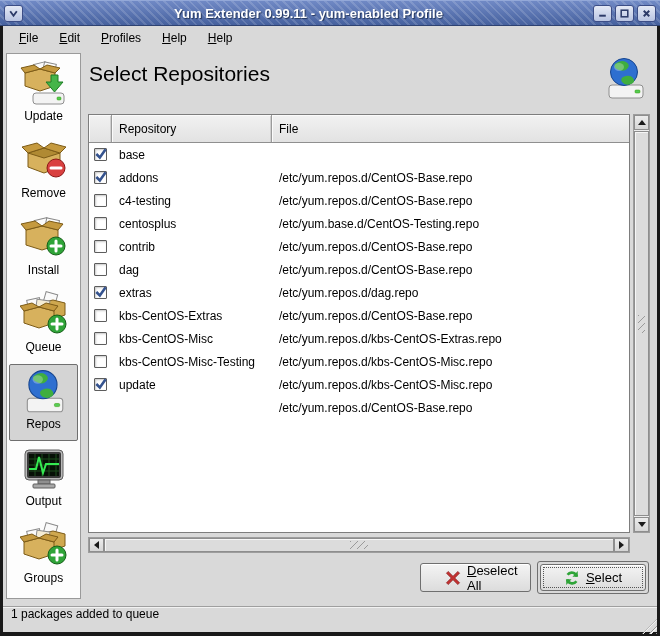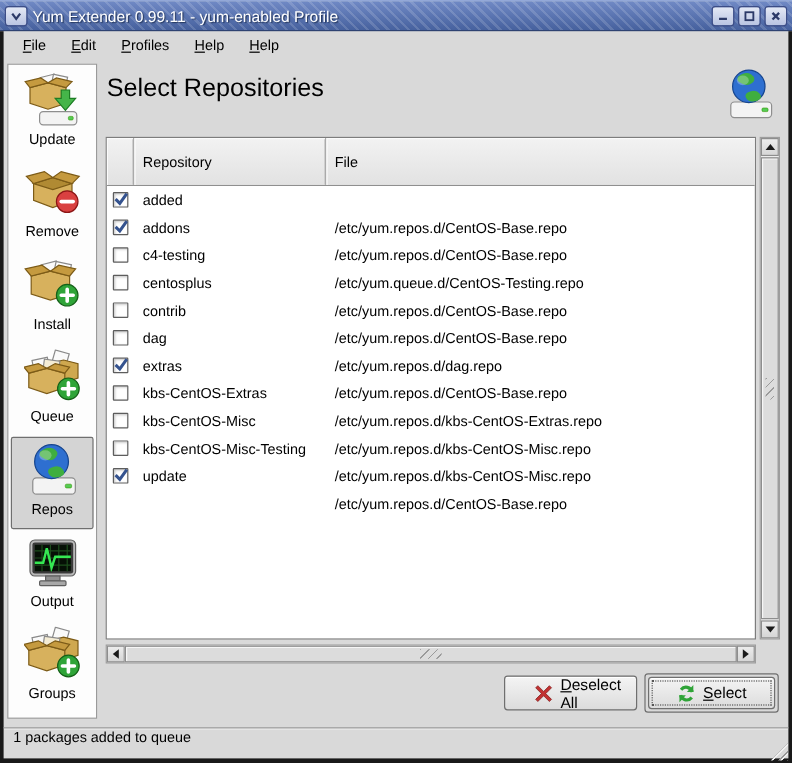--- a/index.html
+++ b/index.html
@@ -5,21 +5,21 @@
   html,body{margin:0;padding:0;background:#555;}
   *{box-sizing:border-box;}
   .window{position:relative;width:660px;height:636px;background:#d9d9d9;
     font-family:"Liberation Sans","DejaVu Sans",sans-serif;color:#000;overflow:hidden;}
   
   .titlebar{position:absolute;top:0;left:0;right:0;height:26px;
     background:repeating-linear-gradient(45deg,rgba(255,255,255,.14) 0 2px,rgba(255,255,255,0) 2px 6px),
                linear-gradient(#7089c5,#46619e);
     border-top:1px solid #93a8d8;border-bottom:1px solid #2e4271;
     display:flex;align-items:center;padding:0 4px;}
-  .title-text{flex:1;text-align:left;color:#fff;font-weight:normal;font-size:13px;
+  .title-text{flex:1;text-align:center;color:#fff;font-weight:bold;font-size:13px;
     text-shadow:1px 1px 1px #223459;white-space:nowrap;overflow:hidden;}
   .win-btn{width:19px;height:17px;background:linear-gradient(#e4e9f5,#b9c4e2);
     border:1px solid #3c4d86;border-radius:3px;display:flex;align-items:center;
     justify-content:center;margin-left:3px;flex:0 0 auto;}
   .win-btn svg{width:11px;height:11px;}
   .menu-btn{margin-left:0;margin-right:4px;}
   
   .edge-left{position:absolute;left:0;top:26px;bottom:0;width:3px;background:#191919;}
   .edge-right{position:absolute;right:0;top:26px;bottom:0;width:3px;background:#191919;}
   .edge-bottom{position:absolute;left:0;right:0;bottom:0;height:4px;background:#191919;}
@@ -36,21 +36,21 @@
   .side-item svg{width:48px;height:48px;flex:0 0 auto;}
   .side-label{font-size:12px;margin-top:1px;}
   .side-item.selected{background:#d4d4d4;border:1px solid #6f6f6f;border-radius:2px;}
   
   .page-title{position:absolute;left:89px;top:62px;font-size:21px;}
   .header-globe{position:absolute;right:12px;top:56px;width:46px;height:46px;}
   
   .tablewrap{position:absolute;left:88px;top:114px;width:562px;height:440px;}
   .listbox{position:absolute;left:0;top:0;width:542px;height:419px;background:#fff;
     border:1px solid #7d7d7d;overflow:hidden;}
-  .thead{display:flex;height:40px;background:#e8e8e8;border-bottom:1px solid #8f8f8f;}
+  .thead{display:flex;height:28px;background:#e8e8e8;border-bottom:1px solid #8f8f8f;}
   .th{border-right:1px solid #9b9b9b;box-shadow:inset 1px 1px 0 #fbfbfb,inset -1px 0 0 #cfcfcf;
     font-size:12px;display:flex;align-items:center;padding-left:7px;background:linear-gradient(#f2f2f2,#e2e2e2);}
   .th-check{width:23px;padding-left:0;}
   .th-repo{width:160px;}
   .th-file{flex:1;border-right:none;box-shadow:inset 1px 1px 0 #fbfbfb;}
   .trow{display:flex;height:23px;align-items:center;font-size:12px;}
   .cell-check{width:23px;display:flex;justify-content:center;}
   .checkbox{width:13px;height:13px;background:#fff;border:1px solid #5d5d5d;border-radius:1px;
     position:relative;box-shadow:inset 1px 1px 2px rgba(0,0,0,.22);}
   .checkbox svg{position:absolute;left:-1px;top:-2px;width:14px;height:14px;display:none;}
@@ -258,42 +258,42 @@
       </div>
       <div>
           <div class="trow">
     <div class="cell-check">
       <span class="checkbox checked">
         <svg viewBox="0 0 12 12">
           <path d="M2 6 L5 9 L10 2" fill="none" stroke="#35538f" stroke-width="2.2"></path>
         </svg>
       </span>
     </div>
-    <div class="cell-repo">added</div>
+    <div class="cell-repo">base</div>
     <div class="cell-file">/etc/yum.repos.d/CentOS-Base.repo</div>
   </div>
           <div class="trow">
     <div class="cell-check">
       <span class="checkbox checked">
         <svg viewBox="0 0 12 12">
           <path d="M2 6 L5 9 L10 2" fill="none" stroke="#35538f" stroke-width="2.2"></path>
         </svg>
       </span>
     </div>
     <div class="cell-repo">addons</div>
     <div class="cell-file">/etc/yum.repos.d/CentOS-Base.repo</div>
   </div>
           <div class="trow">
     <div class="cell-check">
       <span class="checkbox">
         
       </span>
     </div>
     <div class="cell-repo">c4-testing</div>
-    <div class="cell-file">/etc/yum.queue.d/CentOS-Testing.repo</div>
+    <div class="cell-file">/etc/yum.base.d/CentOS-Testing.repo</div>
   </div>
           <div class="trow">
     <div class="cell-check">
       <span class="checkbox">
         
       </span>
     </div>
     <div class="cell-repo">centosplus</div>
     <div class="cell-file">/etc/yum.repos.d/CentOS-Base.repo</div>
   </div>

